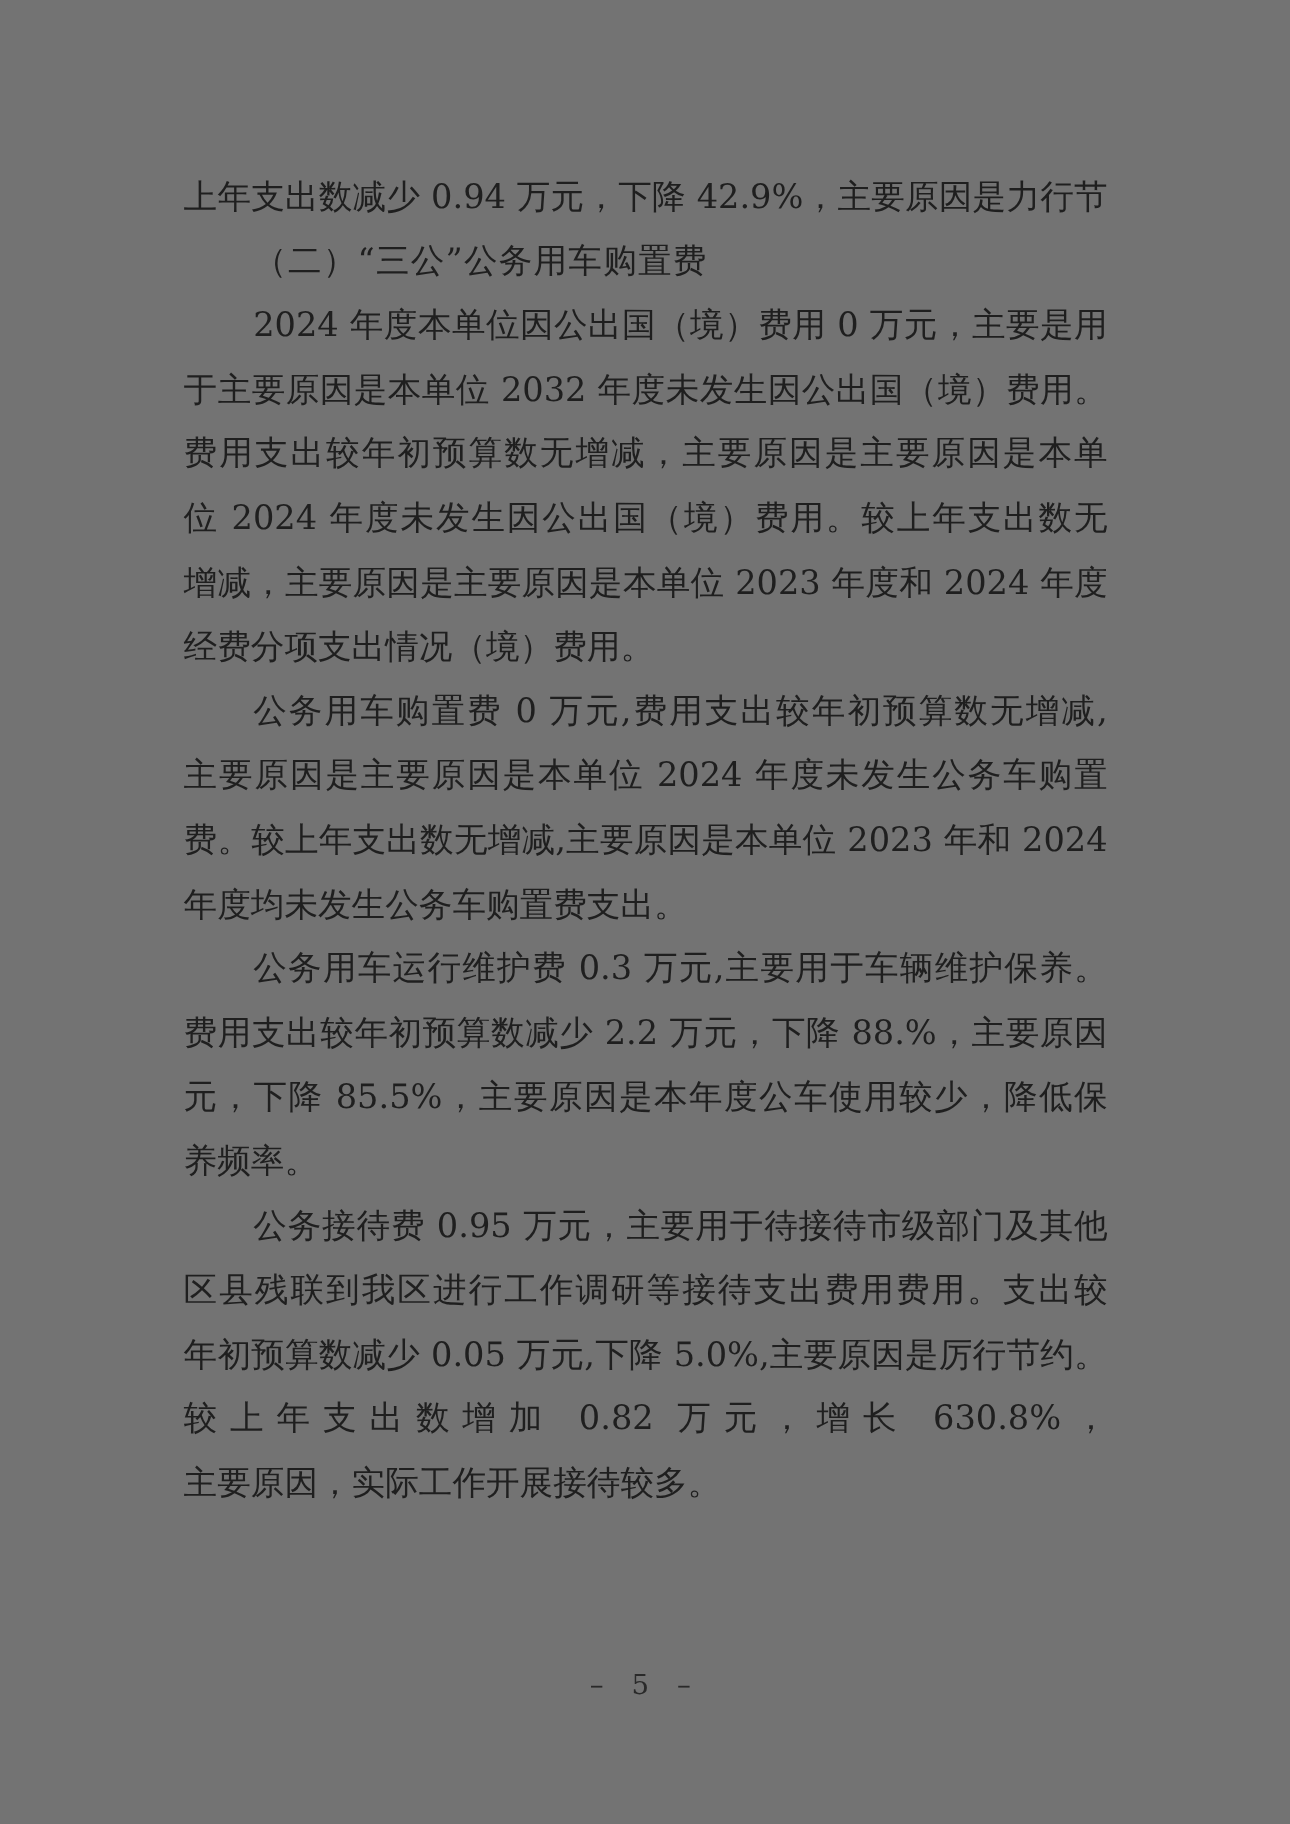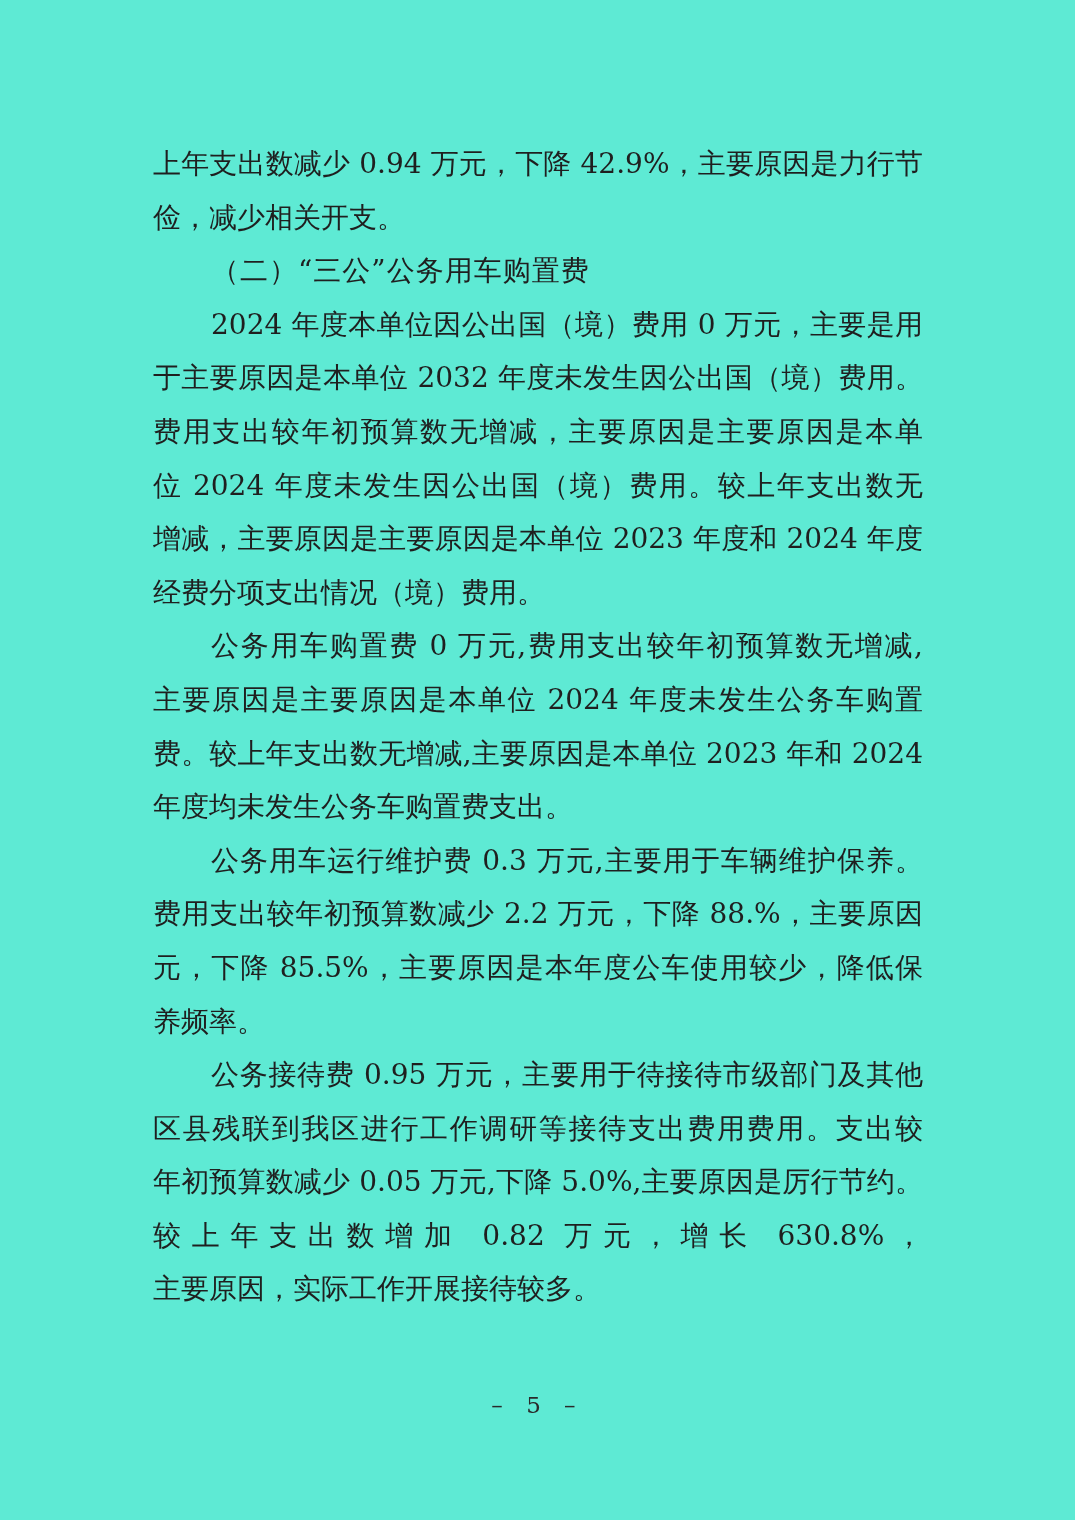--- a/index.html
+++ b/index.html
@@ -4,21 +4,21 @@
 <style>
   html, body {
     margin: 0;
     padding: 0;
     background: #ffffff;
   }
   .page {
     position: relative;
     width: 1075px;
     height: 1520px;
-    background: #5eead4;
+    background: #737373;
     font-family: "DejaVu Serif", "Liberation Serif", serif;
     color: #1f1f1f;
     overflow: hidden;
   }
   .text-block {
     position: absolute;
     left: 153px;
     top: 137px;
     width: 770px;
     font-size: 28px;
@@ -55,21 +55,20 @@
   }
 </style>
 </head>
 <body>
 
 <div class="page">
   <div class="text-block">
 
       <div class="line fill">上年支出数减少 0.94 万元，下降 42.9%，主要原因是力行节</div>
 
-      <div class="line nofill">俭，减少相关开支。</div>
 
       <div class="line nofill indent heading">（二）“三公”公务用车购置费</div>
 
       <div class="line fill indent">2024 年度本单位因公出国（境）费用 0 万元，主要是用</div>
 
       <div class="line fill">于主要原因是本单位 2032 年度未发生因公出国（境）费用。</div>
 
       <div class="line fill">费用支出较年初预算数无增减，主要原因是主要原因是本单</div>
 
       <div class="line fill">位 2024 年度未发生因公出国（境）费用。较上年支出数无</div>

